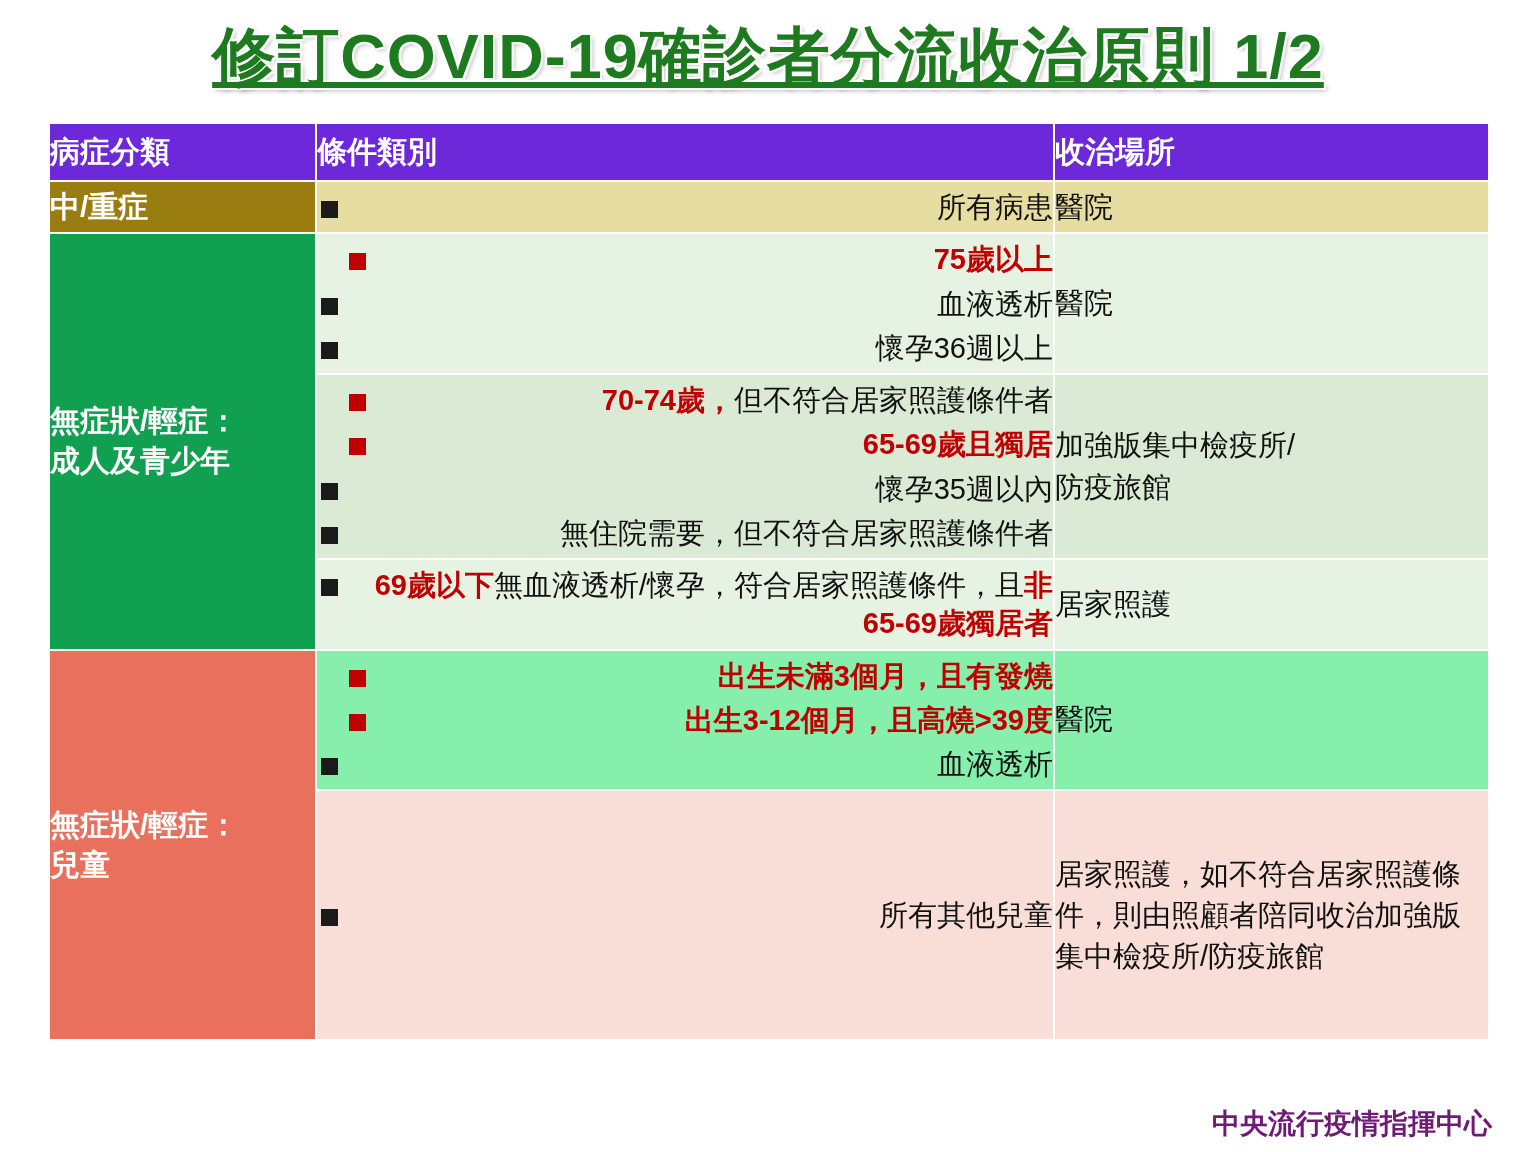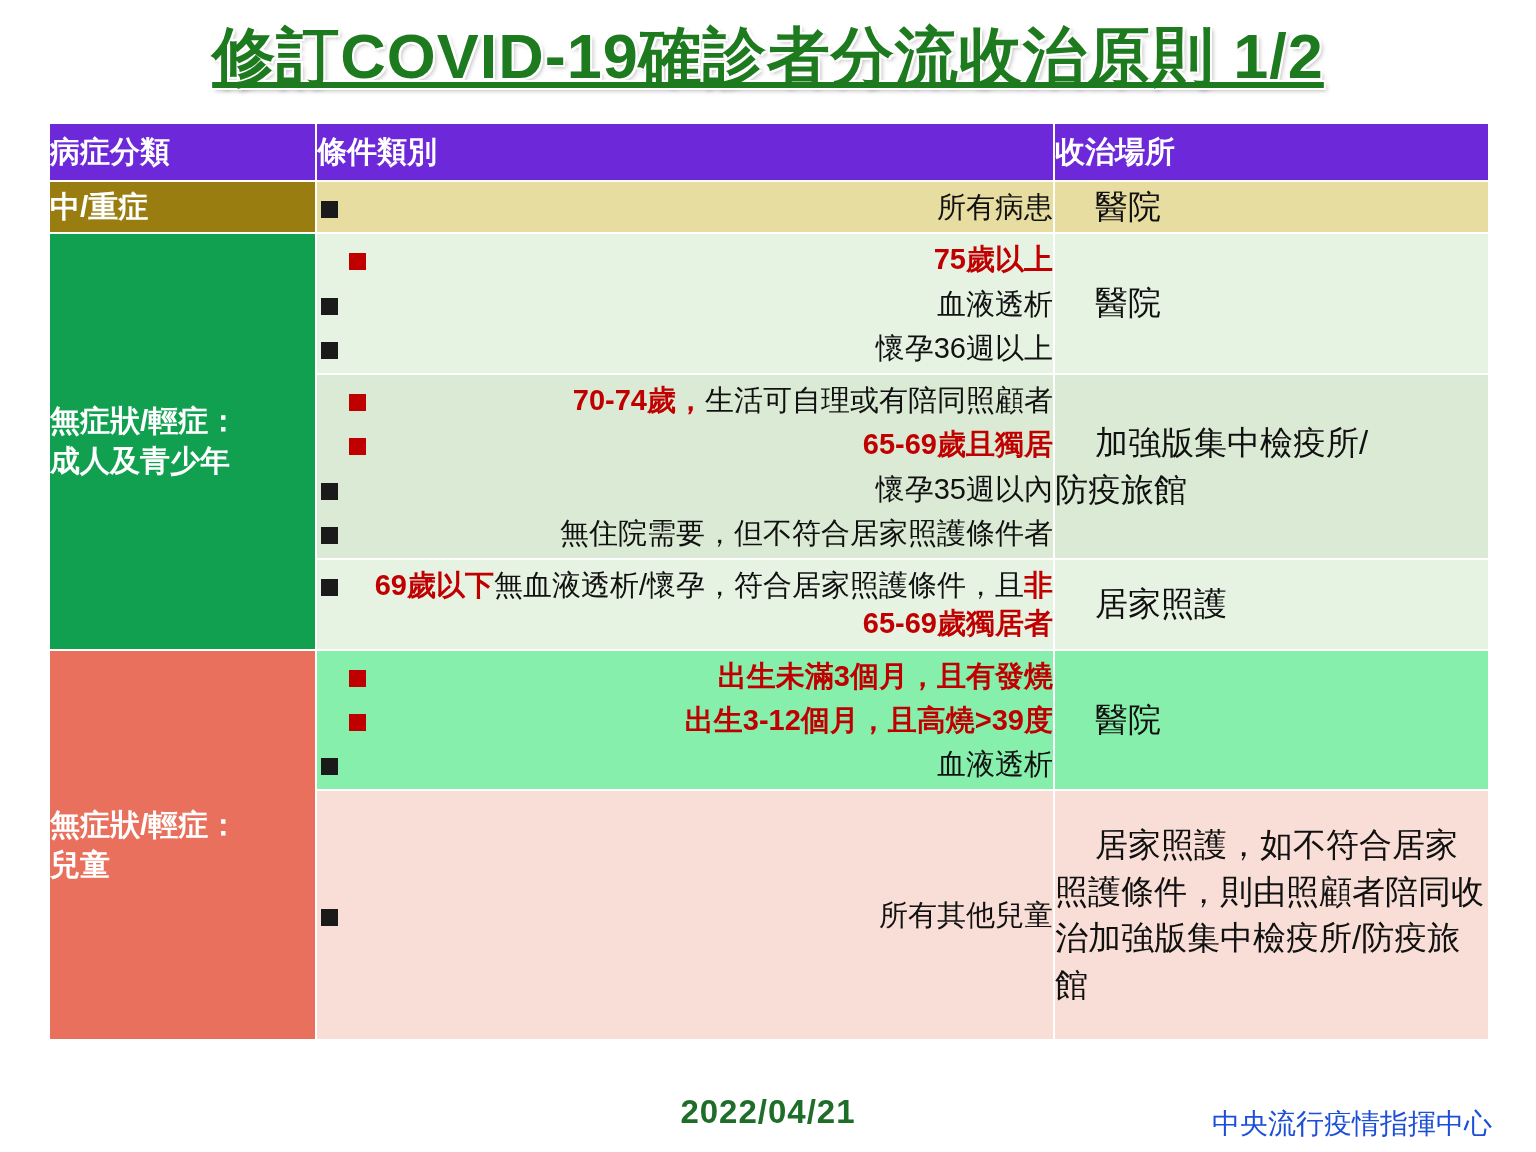--- a/index.html
+++ b/index.html
@@ -155,44 +155,43 @@
     background: #c00000;
   }
   ul.bullets li.red {
     color: #c00000;
     font-weight: bold;
     margin-left: 28px;
   }
   .rtxt { color: #c00000; font-weight: bold; }
   .btxt { color: #111111; font-weight: normal; }
   .place {
-    font-size: 33px;
+    font-size: 29px;
     color: #111111;
     line-height: 1.42;
-    margin-left: 40px;
   }
   
   .footer-date {
     position: absolute;
     left: 0;
     top: 1093px;
     width: 1536px;
     text-align: center;
     font-size: 33px;
     font-weight: bold;
     color: #1e6e2a;
     letter-spacing: 1px;
   }
   .footer-org {
     position: absolute;
     right: 44px;
     top: 1105px;
     font-size: 28px;
-    font-weight: normal;
-    color: #1d4ed8;
+    font-weight: bold;
+    color: #701a75;
   }
 </style>
 </head>
 <body>
 
 <div class="page">
 
   <div class="title">修訂COVID-19確診者分流收治原則 1/2</div>
 
   <table class="table">
@@ -234,21 +233,21 @@
             <li><span>懷孕36週以上</span></li>
           </ul>
         </td>
         <td class="cell-green-l">
           <span class="place">醫院</span>
         </td>
       </tr>
       <tr>
         <td class="cell-green-m">
           <ul class="bullets">
-            <li class="red"><span>70-74歲，</span><span class="btxt">生活可自理或有陪同照顧者</span></li>
+            <li class="red"><span>70-74歲，</span><span class="btxt">但不符合居家照護條件者</span></li>
             <li class="red"><span>65-69歲且獨居</span></li>
             <li><span>懷孕35週以內</span></li>
             <li><span>無住院需要，但不符合居家照護條件者</span></li>
           </ul>
         </td>
         <td class="cell-green-m">
           <span class="place" style="white-space: pre-line;">加強版集中檢疫所/
 防疫旅館</span>
         </td>
       </tr>
@@ -285,16 +284,15 @@
             <li><span>所有其他兒童</span></li>
           </ul>
         </td>
         <td class="cell-pink-m">
           <span class="place">居家照護，如不符合居家照護條件，則由照顧者陪同收治加強版集中檢疫所/防疫旅館</span>
         </td>
       </tr>
     </tbody>
   </table>
 
-  <div class="footer-date">2022/04/21</div>
   <div class="footer-org">中央流行疫情指揮中心</div>
 
 </div>
 
 </body></html>

